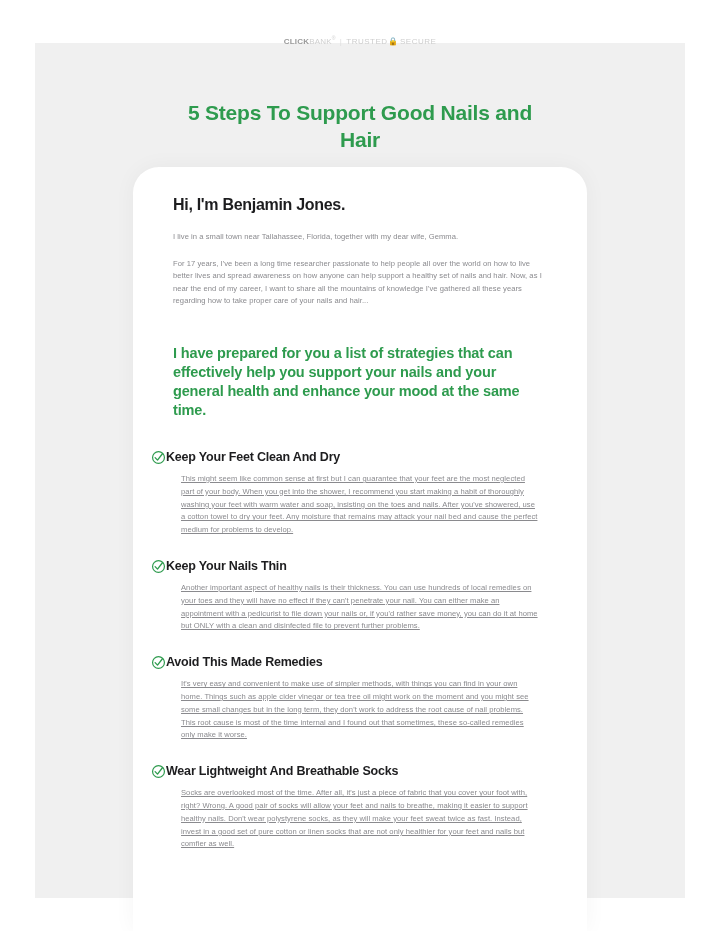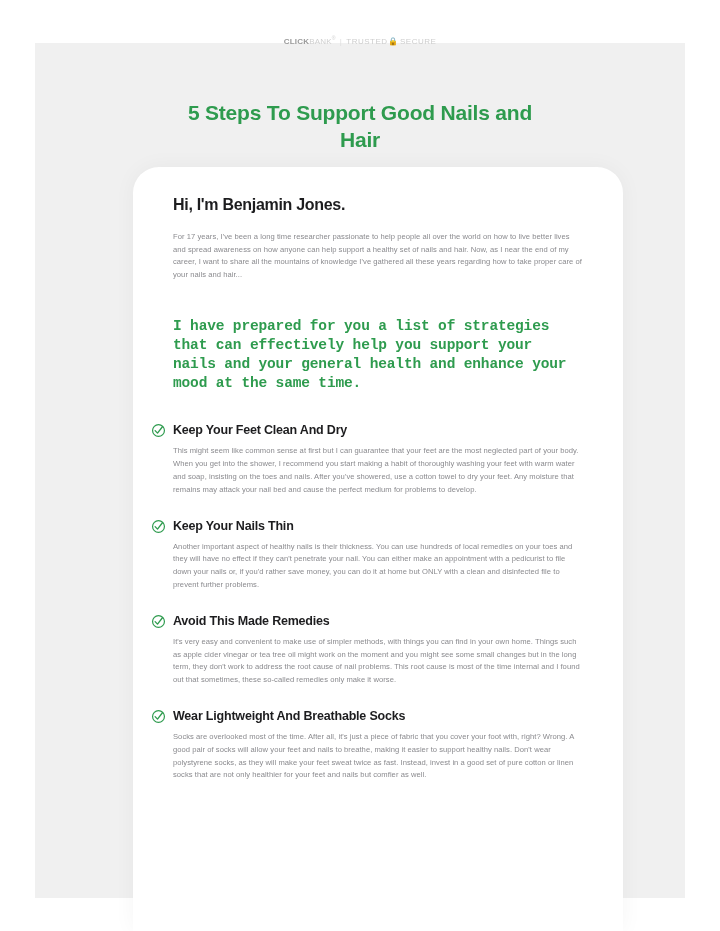--- a/index.html
+++ b/index.html
@@ -84,21 +84,21 @@
     font-weight: bold;
     letter-spacing: -0.2px;
     margin-top: 17px;
   }
 
   
   .card {
     position: absolute;
     left: 133px;
     top: 167px;
-    width: 490px;
+    width: 454px;
     height: 764px;
     background: #ffffff;
     border-radius: 26px 26px 0 0;
     box-shadow: 0 0 22px rgba(0,0,0,0.045);
     overflow: hidden;
   }
   .card-inner {
     padding: 28px 40px 0 40px;
   }
 
@@ -120,70 +120,70 @@
   }
   .para:last-child { margin-bottom: 0; }
 
   .pitch {
     margin: 36px 0 30px 0;
     font-size: 14.5px;
     line-height: 19px;
     font-weight: bold;
     color: #2e9b4e;
     letter-spacing: -0.15px;
-    font-family: Liberation Mono, monospace;
   }
 
   
   .tip { margin-bottom: 22px; }
   .tip:last-child { margin-bottom: 0; }
 
   .tip-head {
     display: flex;
     align-items: center;
-    gap: 7px;
     margin: 0 0 7px -22px;
   }
   .check-icon {
     flex: 0 0 auto;
     width: 15px;
     height: 15px;
     display: block;
   }
   .tip-title {
     font-size: 12.5px;
     line-height: 15px;
     font-weight: bold;
     color: #1d1d1f;
     letter-spacing: -0.2px;
   }
   .tip-body {
-    margin: 0;
+    margin: 8px;
     font-size: 7.6px;
     line-height: 12.8px;
     color: #8a8a8e;
     letter-spacing: 0.05px;
+    text-decoration: underline;
   }
 </style>
 </head>
 <body>
 
 <div class="page-panel"></div>
 
 <div class="trust-bar">
   <span class="cb-click">CLICK</span><span class="cb-bank">BANK</span><span class="cb-reg">®</span><span class="cb-sep">|</span><span class="cb-trusted">TRUSTED</span><span class="cb-lock">🔒</span><span class="cb-secure">SECURE</span>
 </div>
 
 <h1 class="headline">5 Steps To Support Good Nails and Hair</h1>
 
 <div class="card">
   <div class="card-inner">
 
     <h2 class="greeting">Hi, I'm Benjamin Jones.</h2>
 
+    <p class="para">I live in a small town near Tallahassee, Florida, together with my dear wife, Gemma.</p>
     <p class="para">For 17 years, I've been a long time researcher passionate to help people all over the world on how to live better lives and spread awareness on how anyone can help support a healthy set of nails and hair. Now, as I near the end of my career, I want to share all the mountains of knowledge I've gathered all these years regarding how to take proper care of your nails and hair...</p>
 
     <h3 class="pitch">I have prepared for you a list of strategies that can effectively help you support your nails and your general health and enhance your mood at the same time.</h3>
 
     <div class="tip">
       <div class="tip-head">
         <svg class="check-icon" viewBox="0 0 24 24" aria-hidden="true">
           <circle cx="12" cy="12" r="9.5" fill="none" stroke="#2e9b4e" stroke-width="1.9"></circle>
           <path d="M6.6 12.2 L10.4 16.2 L18.6 5.6" fill="none" stroke="#2e9b4e" stroke-width="2.1" stroke-linecap="round" stroke-linejoin="round"></path>
         </svg>

